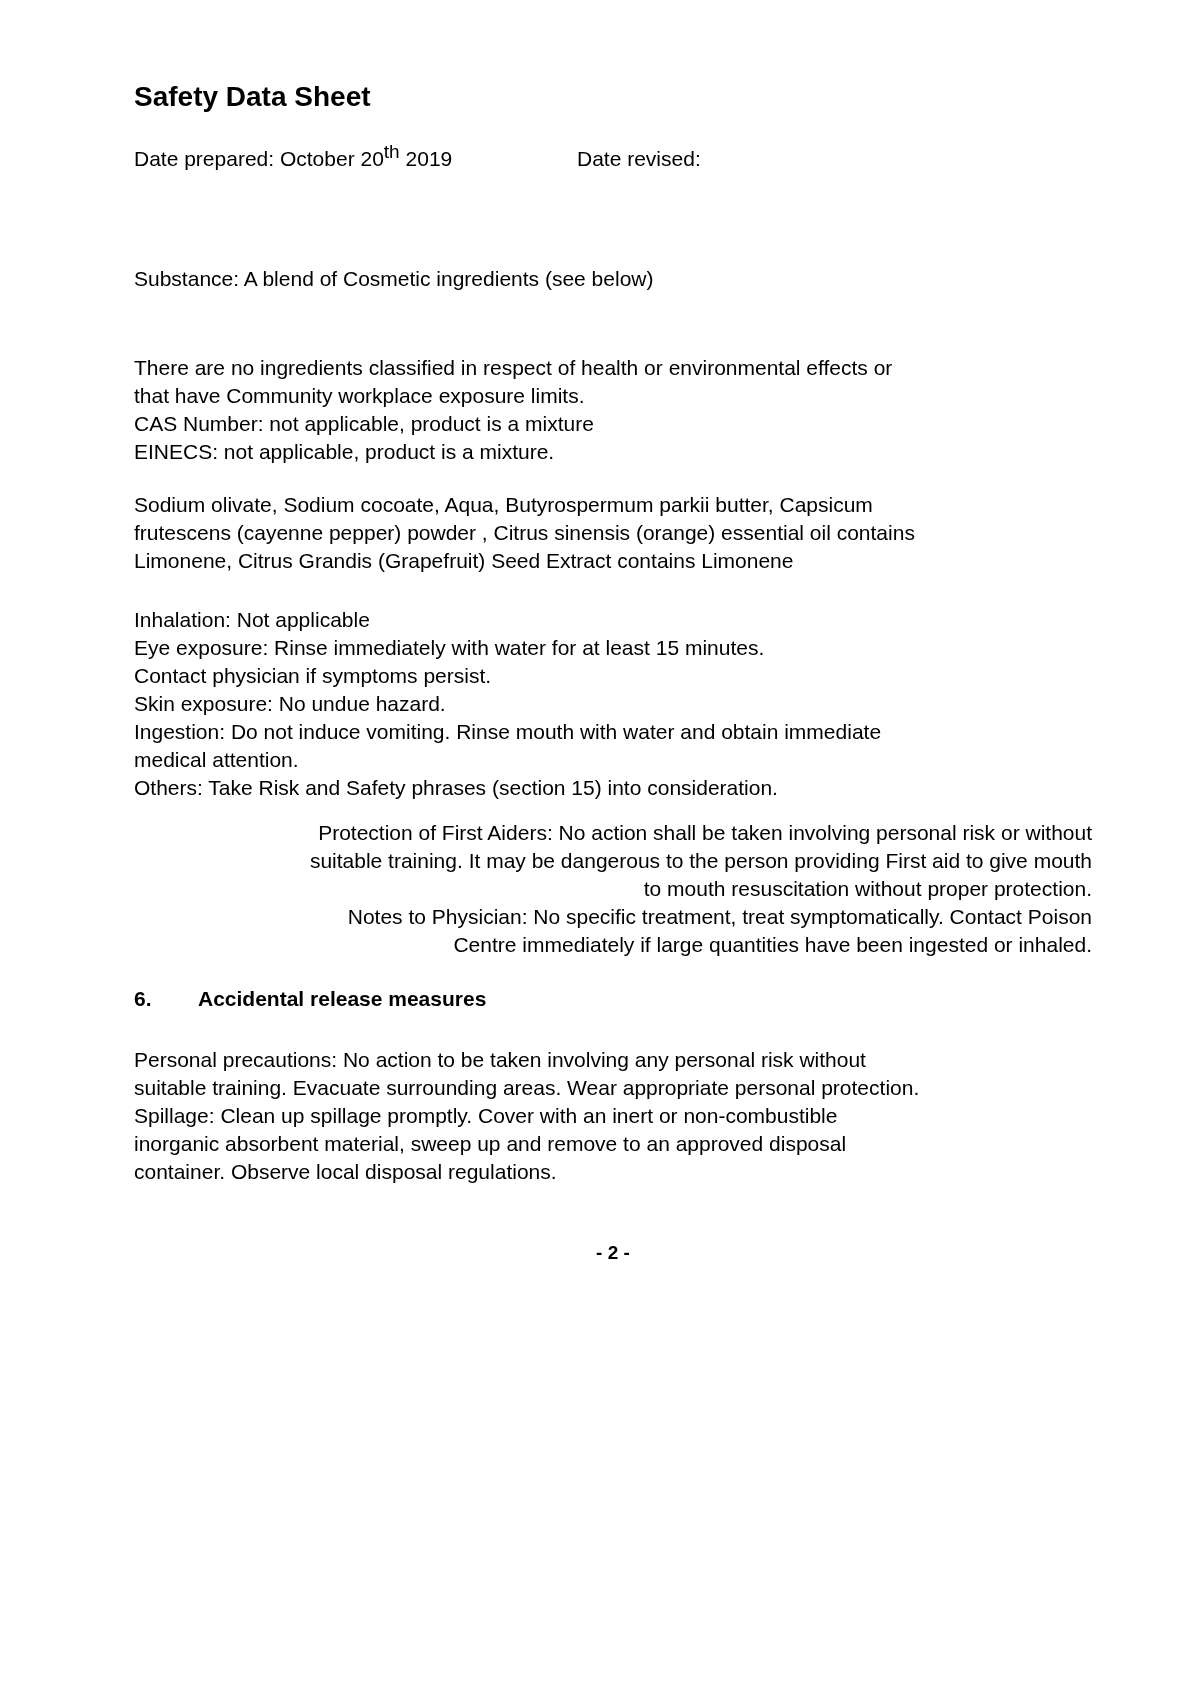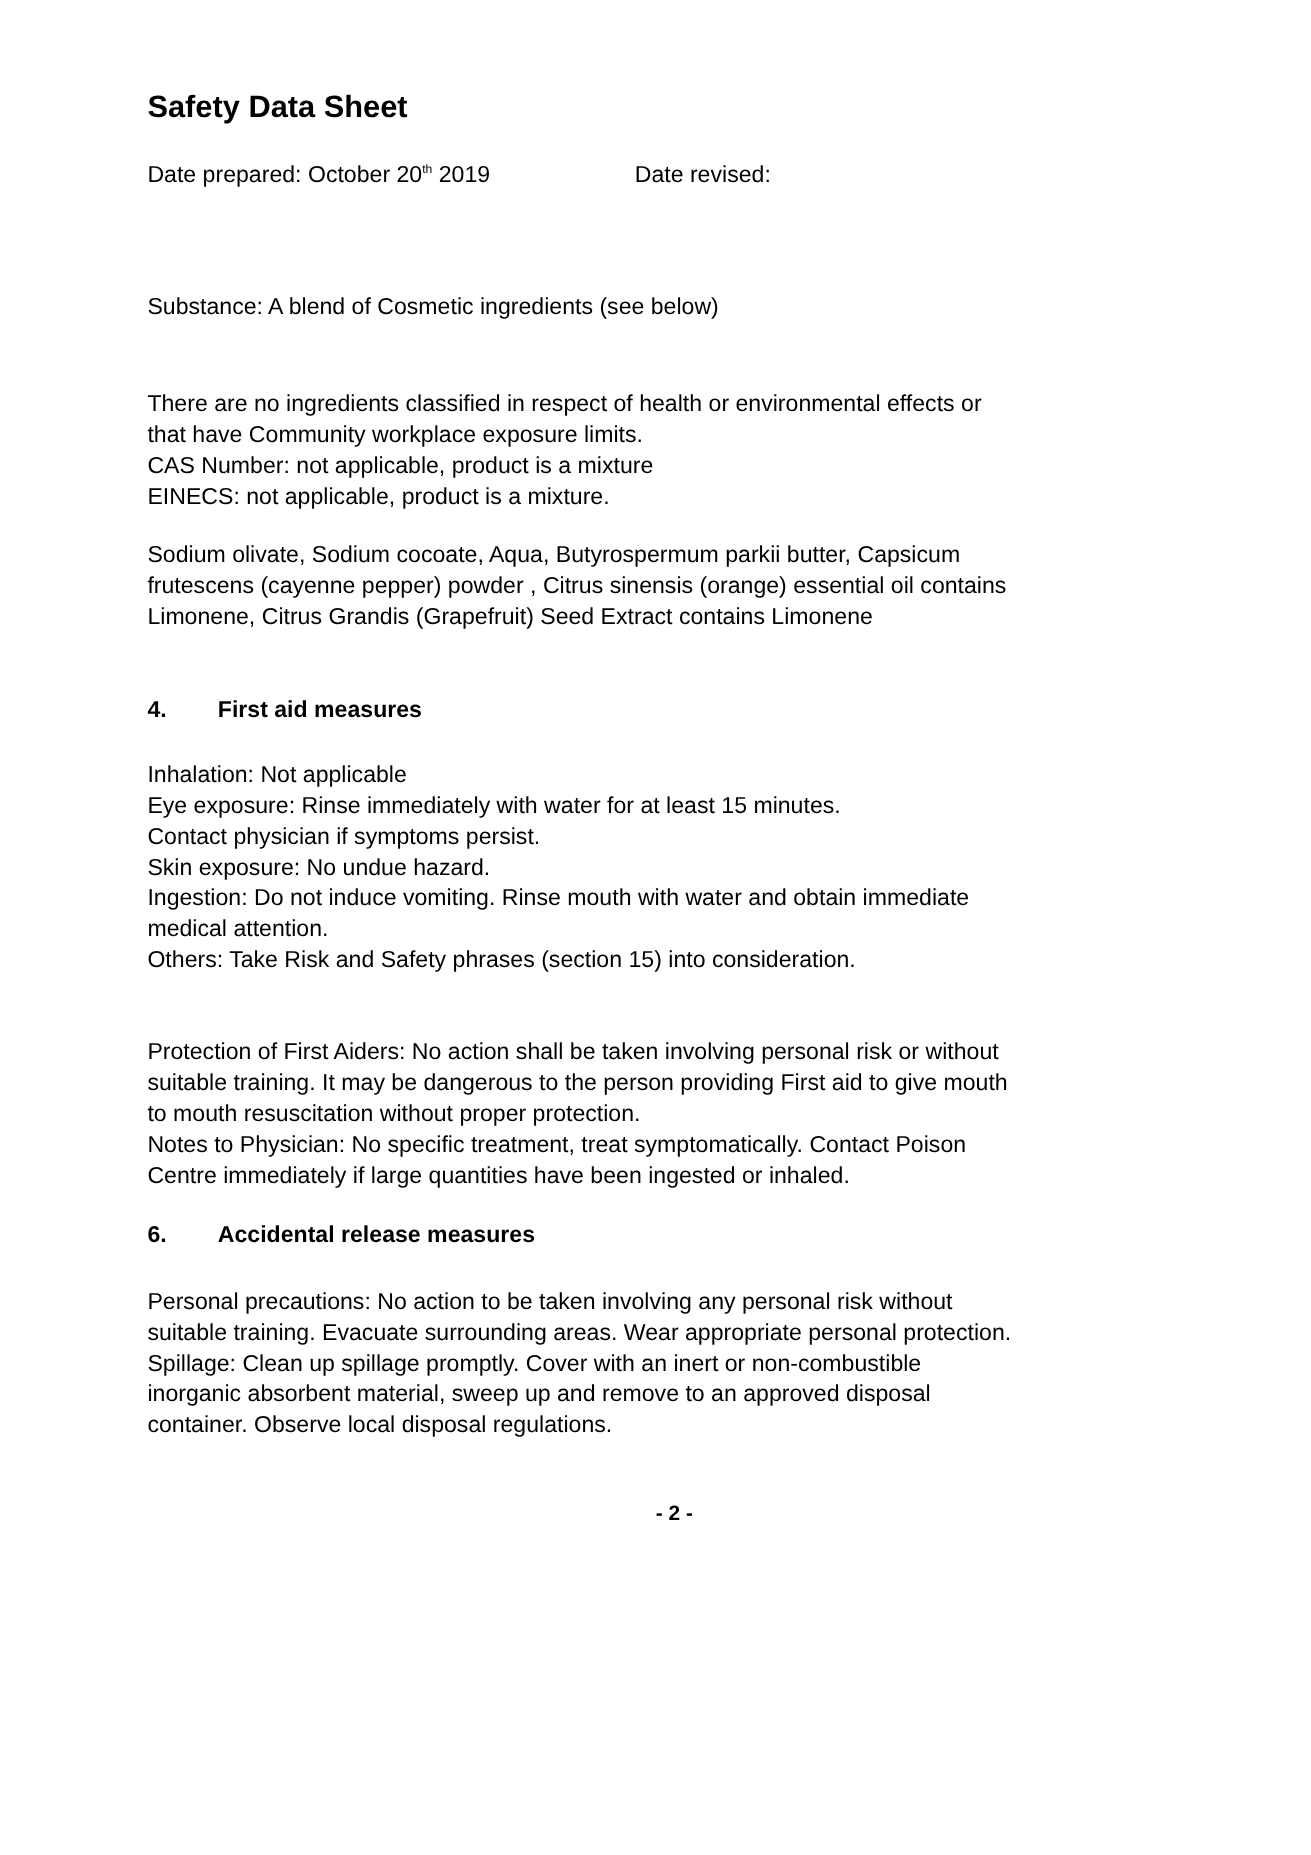--- a/index.html
+++ b/index.html
@@ -17,39 +17,39 @@
     position: relative;
   }
   .doc-title {
     font-size: 28px;
     line-height: 34px;
     font-weight: bold;
   }
   .date-line { margin-top: 31px; }
   .date-prepared { display: inline-block; width: 443px; }
   .date-prepared sup {
-    font-size: 11px;
+    font-size: 19px;
     line-height: 0;
     vertical-align: super;
   }
   .substance { margin-top: 92px; }
   .pre { white-space: pre-line; }
   .classification { margin-top: 61px; }
   .sub-heading {
     margin-top: 82px;
     font-size: 21px;
     line-height: 28px;
     font-weight: bold;
   }
   .ingredients-para { margin-top: 25px; }
   .section-heading { font-weight: bold; }
   .sec-num { display: inline-block; width: 64px; }
   .m-sec4 { margin-top: 57px; }
   .m-fa1 { margin-top: 31px; }
-  .m-fa2 { margin-top: 56px; }
+  .m-fa2 { margin-top: 17px; text-align: right; }
   .m-sec5 { margin-top: 62px; }
   .m-fire { margin-top: 32px; }
   .m-sec6 { margin-top: 26px; }
   .m-acc { margin-top: 33px; }
   .footer {
     margin-top: 53px;
     text-align: center;
     font-size: 19px;
     font-weight: bold;
   }
@@ -70,23 +70,20 @@
   <p class="classification pre">There are no ingredients classified in respect of health or environmental effects or
 that have Community workplace exposure limits.
 CAS Number: not applicable, product is a mixture
 EINECS: not applicable, product is a mixture.</p>
 
 
   <p class="ingredients-para pre">Sodium olivate, Sodium cocoate, Aqua, Butyrospermum parkii butter, Capsicum
 frutescens (cayenne pepper) powder , Citrus sinensis (orange) essential oil contains
 Limonene, Citrus Grandis (Grapefruit) Seed Extract contains Limonene</p>
 
-  <div class="section-heading m-sec4">
-    <span class="sec-num">4.</span><span class="sec-title">First aid measures</span>
-  </div>
   <p class="pre m-fa1">Inhalation: Not applicable
 Eye exposure: Rinse immediately with water for at least 15 minutes.
 Contact physician if symptoms persist.
 Skin exposure: No undue hazard.
 Ingestion: Do not induce vomiting. Rinse mouth with water and obtain immediate
 medical attention.
 Others: Take Risk and Safety phrases (section 15) into consideration.</p>
   <p class="pre m-fa2">Protection of First Aiders: No action shall be taken involving personal risk or without
 suitable training. It may be dangerous to the person providing First aid to give mouth
 to mouth resuscitation without proper protection.

